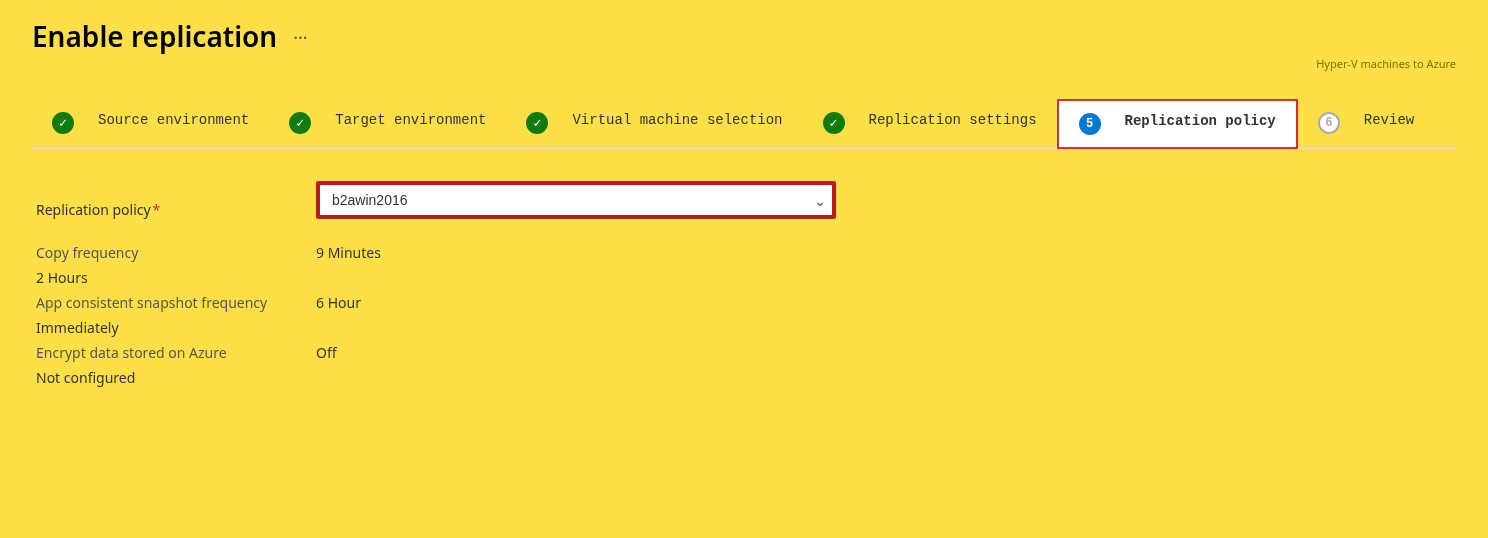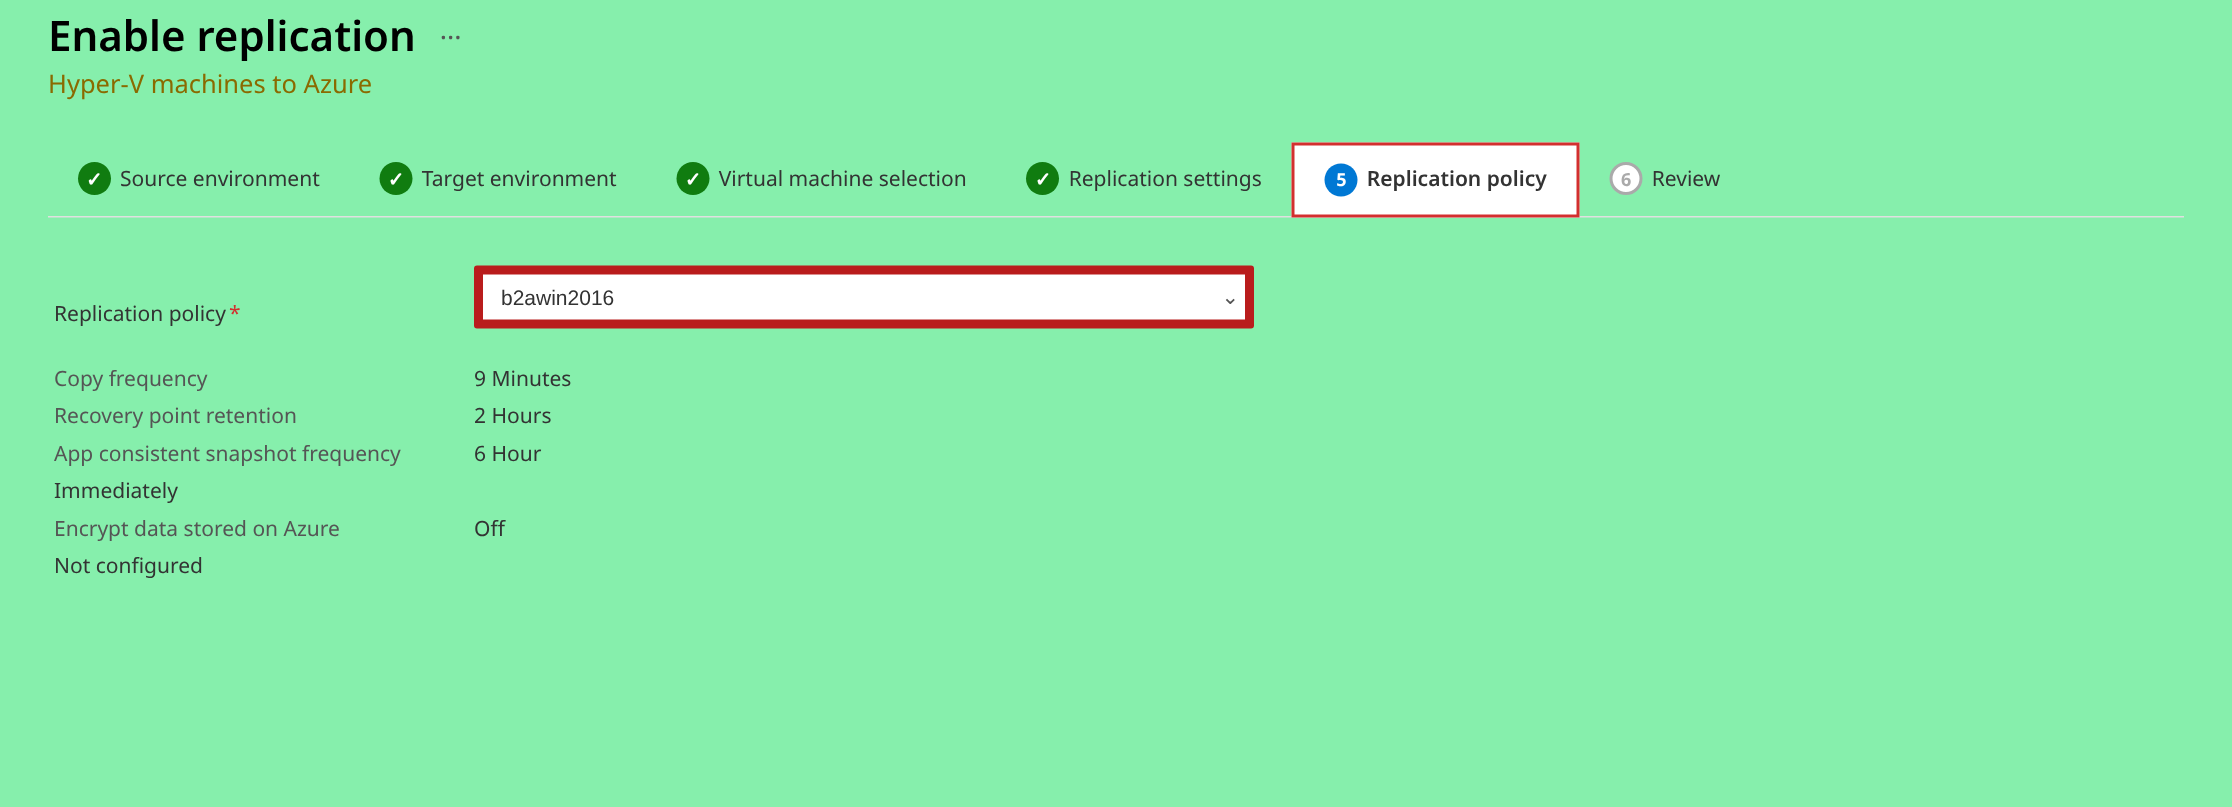--- a/index.html
+++ b/index.html
@@ -5,61 +5,62 @@
     * { box-sizing: border-box; margin: 0; padding: 0; }
     body {
       font-family: 'Segoe UI', system-ui, sans-serif;
       background: #fff;
       color: #333;
       font-size: 14px;
     }
     .page {
       width: 1488px;
       min-height: 538px;
-      padding: 8px 32px;
-      background: #86efac;
+      padding: 20px 32px;
+      background: #fde047;
     }
     .page-title {
       font-size: 28px;
       font-weight: 600;
       color: #000;
       line-height: 1.2;
     }
     .page-subtitle {
-      font-size: 17px;
+      font-size: 11px;
       color: #8a6a00;
       margin-top: 2px;
+      text-align: right;
     }
     .more-icon {
       display: inline-block;
       font-size: 18px;
       color: #555;
       margin-left: 8px;
       vertical-align: middle;
       cursor: pointer;
     }
     .wizard-steps {
       display: flex;
       align-items: center;
       margin-top: 28px;
       margin-bottom: 32px;
       gap: 0;
       border-bottom: 1px solid #e0e0e0;
       padding-bottom: 0;
     }
     .step {
       display: flex;
-      align-items: center;
-      gap: 6px;
+      gap: 24px;
       padding: 12px 20px;
       cursor: pointer;
       position: relative;
       white-space: nowrap;
       font-size: 14px;
       color: #333;
+      font-family: Liberation Mono, monospace;
     }
     .step.active {
       border: 2px solid #d32f2f;
       background: #fff;
       margin-bottom: -1px;
     }
     .step-icon-check {
       width: 22px;
       height: 22px;
       border-radius: 50%;
@@ -125,21 +126,21 @@
     .required {
       color: #d32f2f;
       margin-left: 2px;
     }
     .select-wrapper {
       position: relative;
       width: 520px;
     }
     .select-box {
       width: 100%;
-      border: 6px solid #b91c1c;
+      border: 4px solid #b91c1c;
       border-radius: 2px;
       padding: 7px 36px 7px 12px;
       font-size: 14px;
       color: #333;
       background: #fff;
       appearance: none;
       cursor: pointer;
     }
     .select-chevron {
       position: absolute;
@@ -234,21 +235,20 @@
     </div>
 
     <div class="info-grid">
 
       <div class="info-row">
         <div class="info-key">Copy frequency</div>
         <div class="info-val">9 Minutes</div>
       </div>
 
       <div class="info-row">
-        <div class="info-key">Recovery point retention</div>
         <div class="info-val">2 Hours</div>
       </div>
 
       <div class="info-row">
         <div class="info-key">App consistent snapshot frequency</div>
         <div class="info-val">6 Hour</div>
       </div>
 
       <div class="info-row">
         <div class="info-val bold">Immediately</div>

